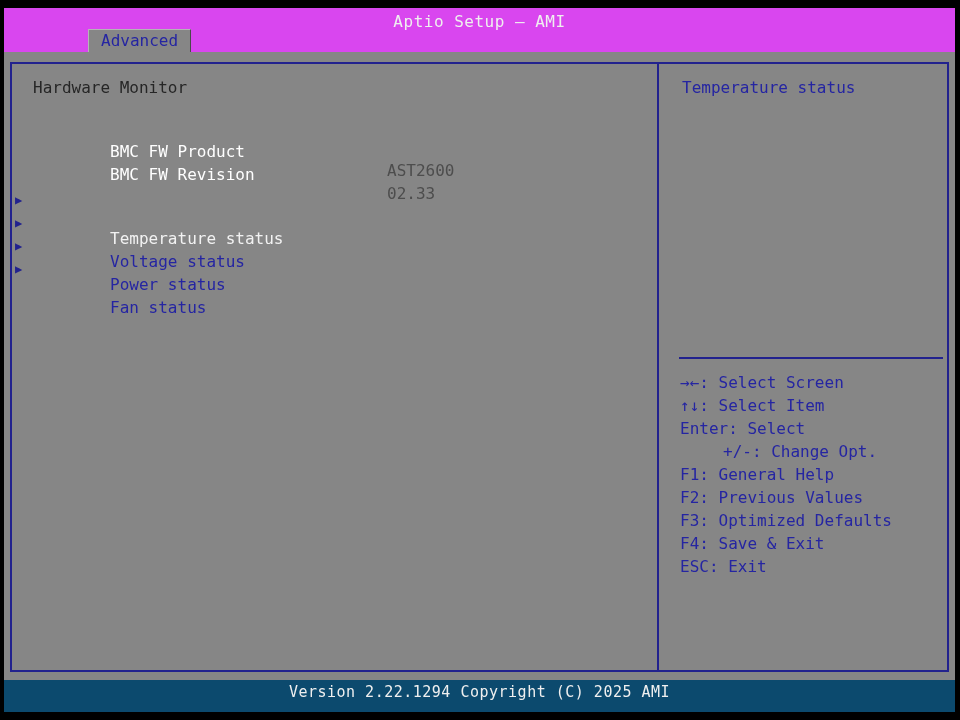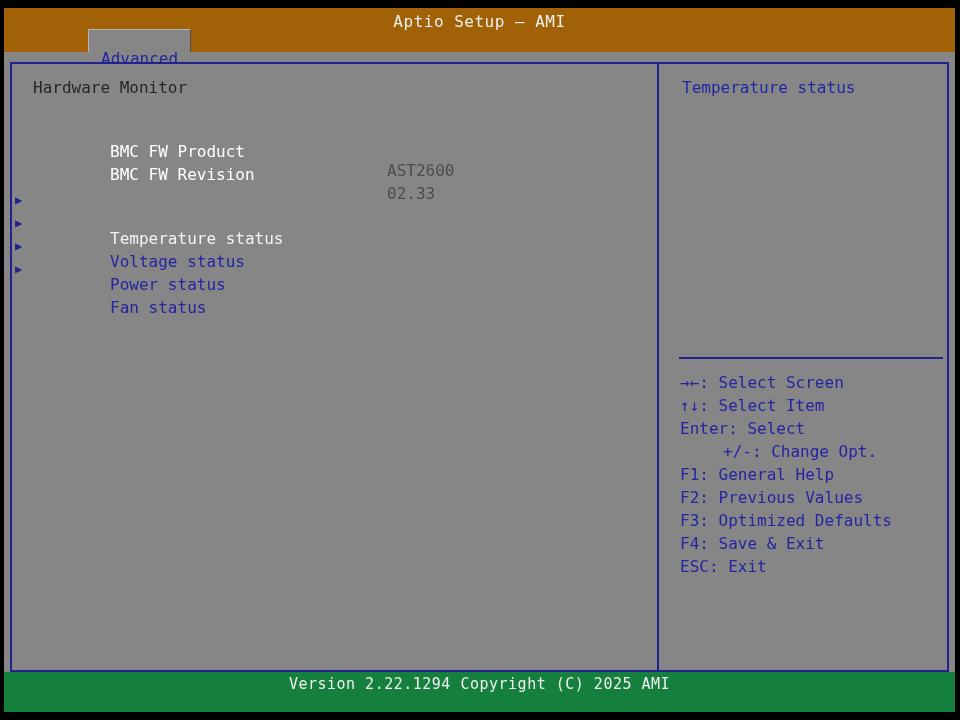--- a/index.html
+++ b/index.html
@@ -7,29 +7,29 @@
   body { font-family: "DejaVu Sans Mono", "Liberation Mono", monospace; font-size: 16px; }
 
   .screen {
     position: absolute; left: 4px; top: 8px; width: 951px; height: 704px;
     background: #868686;
   }
 
   
   .titlebar {
     position: absolute; left: 0; top: 0; right: 0; height: 44px;
-    background: #a16207;
+    background: #d946ef;
   }
   .titlebar .title {
     position: absolute; left: 0; right: 0; top: 4px;
     text-align: center; color: #efefef; letter-spacing: 0.5px;
   }
   .tab {
     position: absolute; left: 84px; top: 21px; height: 23px;
-    padding: 19px 12px 0 12px;
+    padding: 1px 12px 0 12px;
     background: #868686;
     border-left: 1px solid #b5b5b5; border-top: 1px solid #b5b5b5;
     border-right: 1px solid #4a4a4a;
     color: #2525a2;
   }
 
   
   .panel {
     position: absolute; left: 6px; right: 6px; top: 54px; bottom: 40px;
     border: 2px solid #22228e;
@@ -68,22 +68,22 @@
   .hint-2 { top: 355px; }
   .hint-3 { top: 378px; margin-left: 43px; }
   .hint-4 { top: 401px; }
   .hint-5 { top: 424px; }
   .hint-6 { top: 447px; }
   .hint-7 { top: 470px; }
   .hint-8 { top: 493px; }
 
   
   .footerbar {
-    position: absolute; left: 0; right: 0; bottom: 0; height: 40px;
-    background: #15803d;
+    position: absolute; left: 0; right: 0; bottom: 0; height: 32px;
+    background: #0c4a6e;
   }
   .footerbar .version {
     position: absolute; left: 0; right: 0; top: 3px;
     text-align: center; color: #efefef; font-size: 15px; letter-spacing: 0.5px;
   }
 </style>
 </head>
 <body>
 
 <div class="screen">

